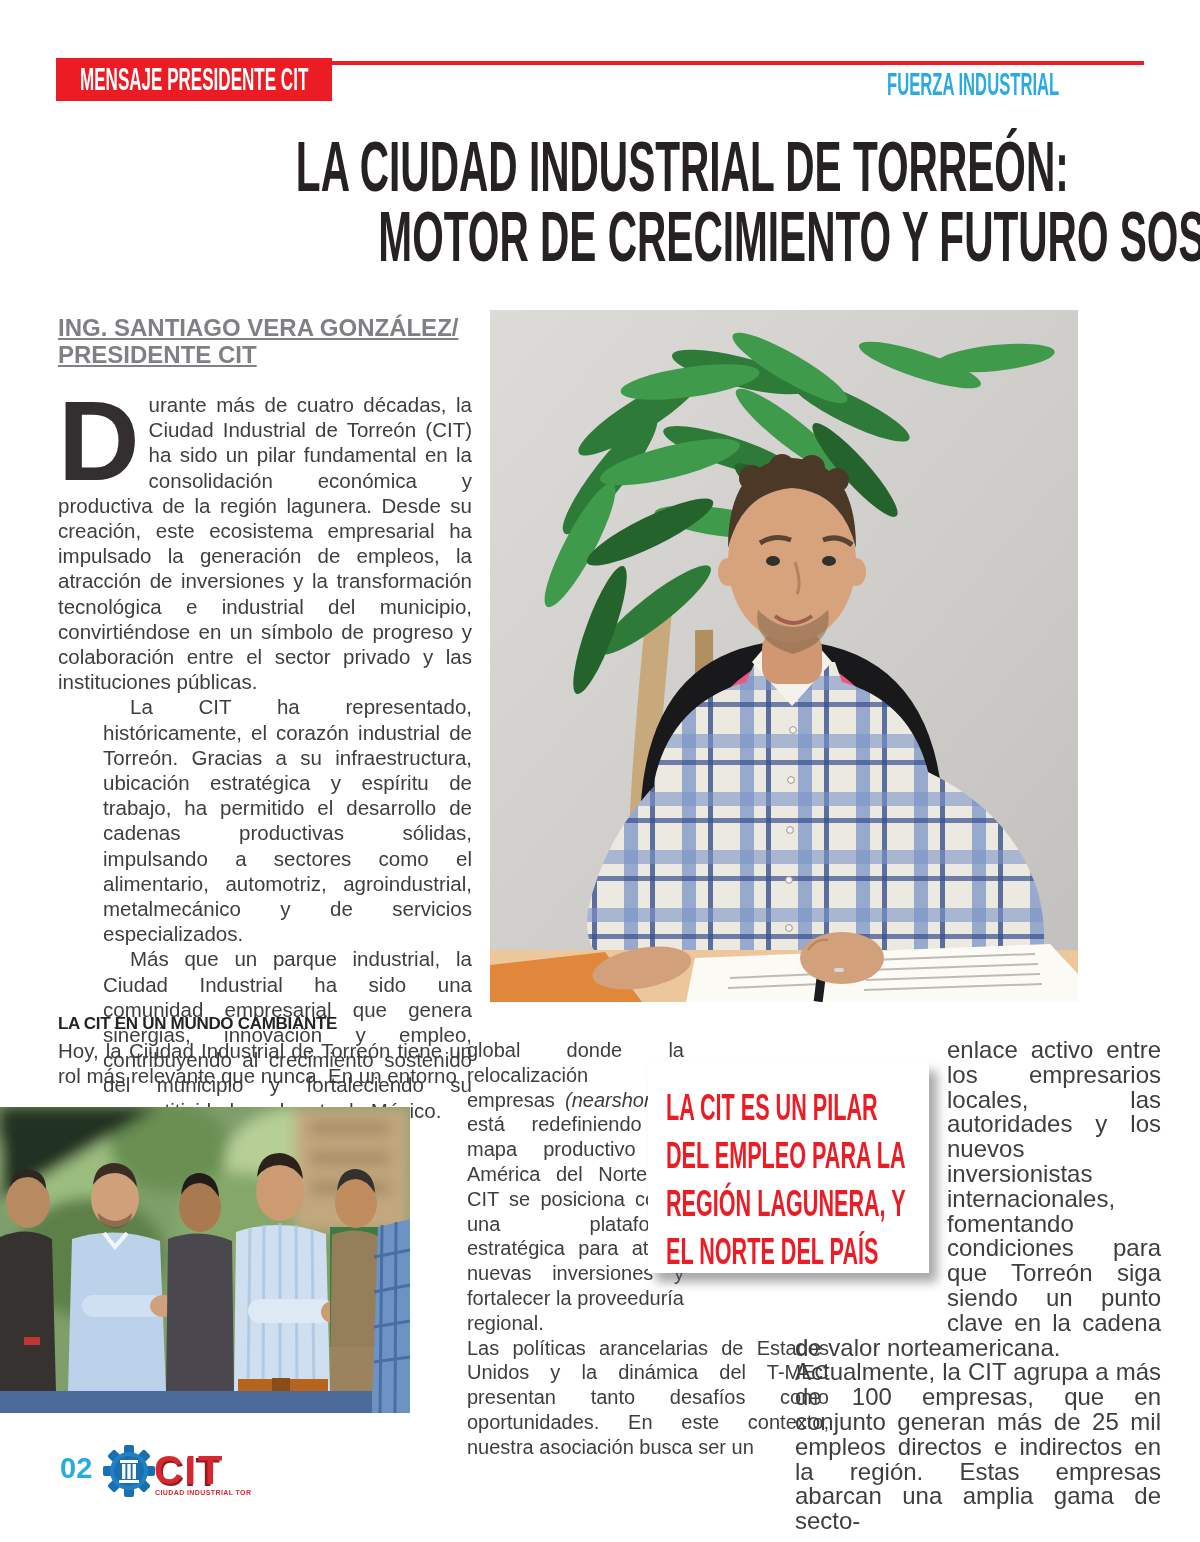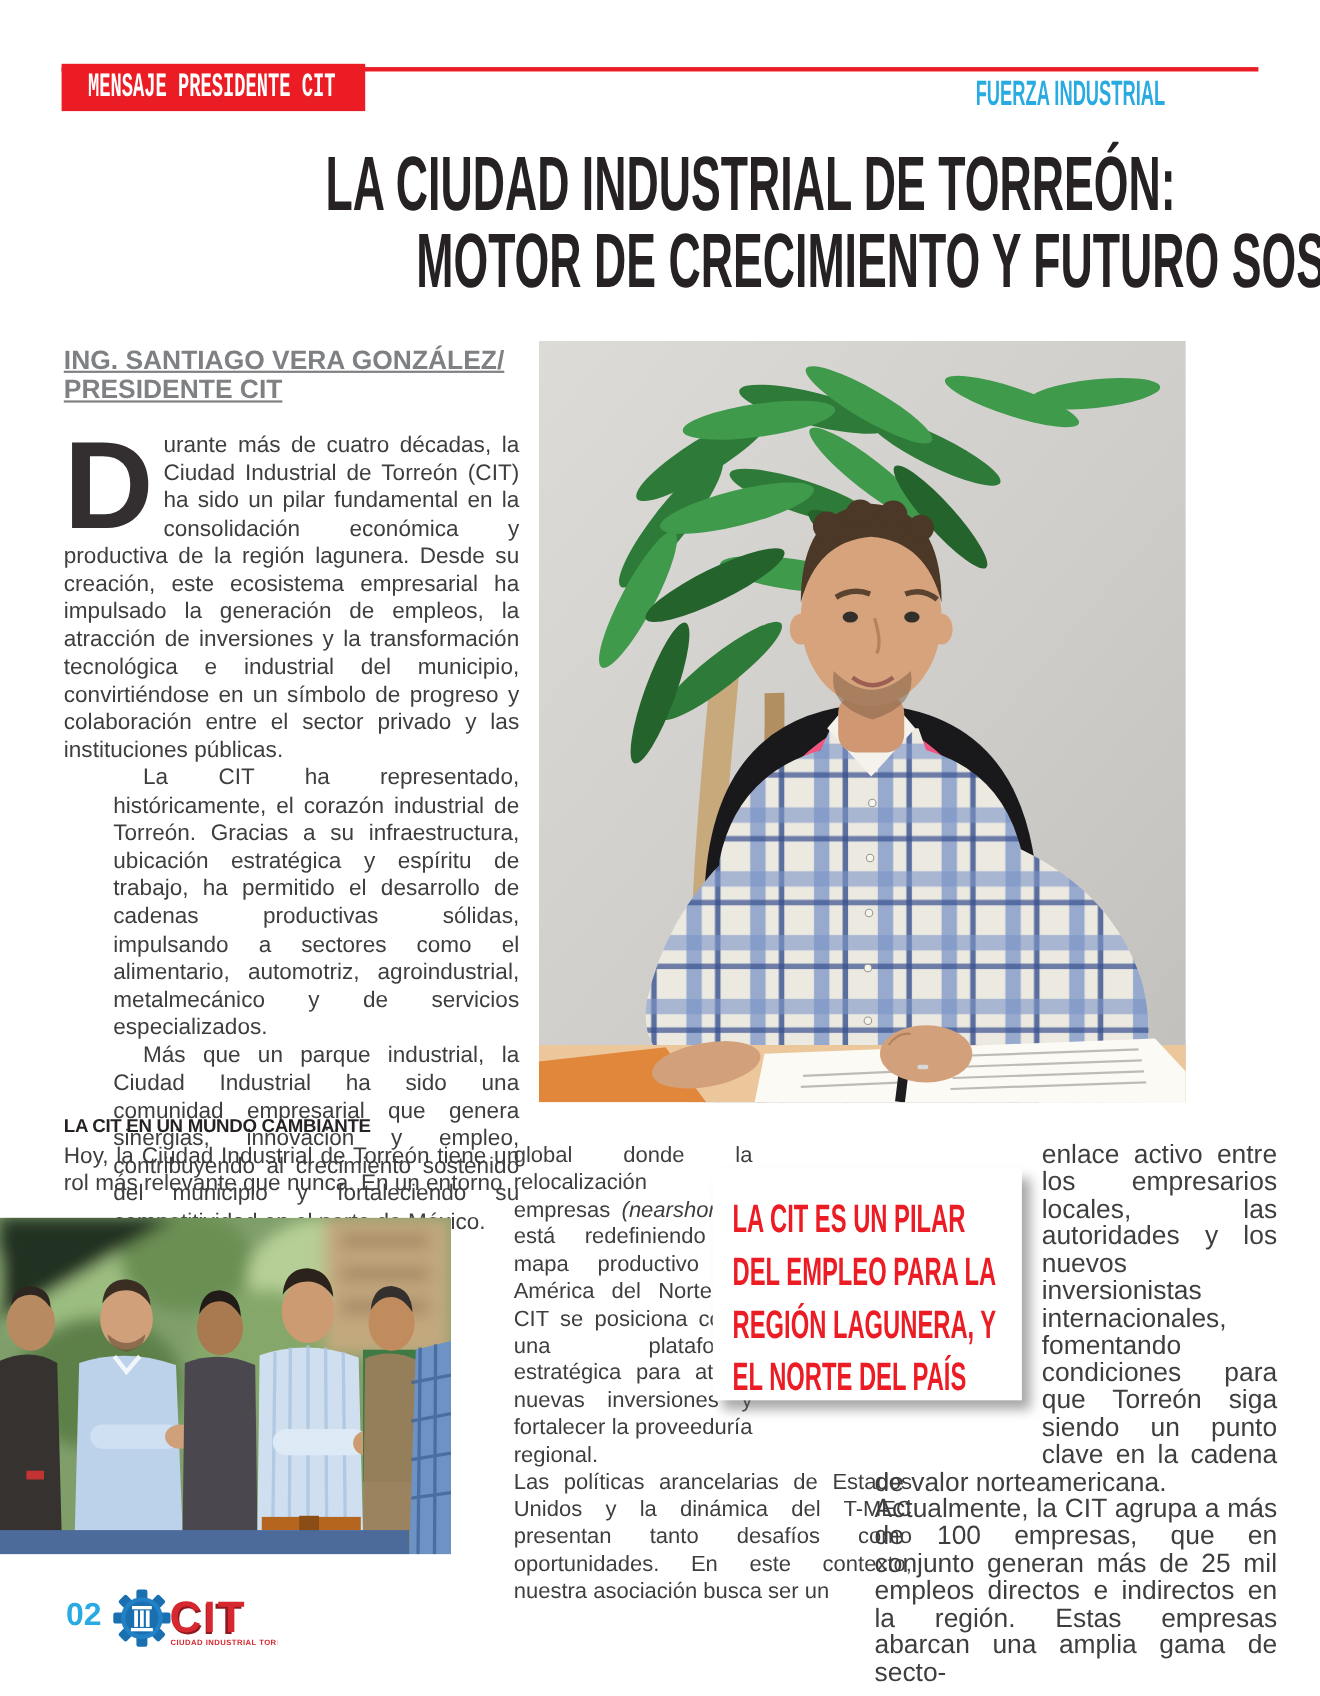--- a/index.html
+++ b/index.html
@@ -10,21 +10,21 @@
     --bygray:#7E8083;
   }
   html,body{margin:0;padding:0;background:#888;}
   .page{position:relative;width:1200px;height:1542px;margin:0 auto;background:#ffffff;
         font-family:"Liberation Sans",sans-serif;overflow:hidden;}
   .cond{display:inline-block;white-space:nowrap;transform-origin:left center;}
 
   
   .top-rule{position:absolute;left:56px;top:61px;width:1088px;height:4px;background:var(--red);}
   .tag-box{position:absolute;left:56px;top:58px;width:276px;height:43px;background:var(--red);
-           display:flex;align-items:center;padding-left:24px;box-sizing:border-box;color:#fff;font-family:Liberation Mono, monospace;}
+           display:flex;align-items:center;padding-left:24px;box-sizing:border-box;color:#fff;}
   .tag-box .cond{font-size:31px;font-weight:bold;transform:scaleX(.55);}
   .brand{position:absolute;right:56px;top:66px;width:500px;text-align:center;color:var(--cyan);
          font-weight:bold;font-size:32px;}
   .brand .cond{transform:scaleX(.52);transform-origin:right center;}
 
   
   .title{position:absolute;left:0;top:116px;width:1200px;margin:16px;text-align:center;color:var(--dark);}
   .title .line{display:block;line-height:70px;font-size:70px;font-weight:bold;}
   .title .cond-c{display:inline-block;white-space:nowrap;transform:scaleX(.58);transform-origin:center;}
 

